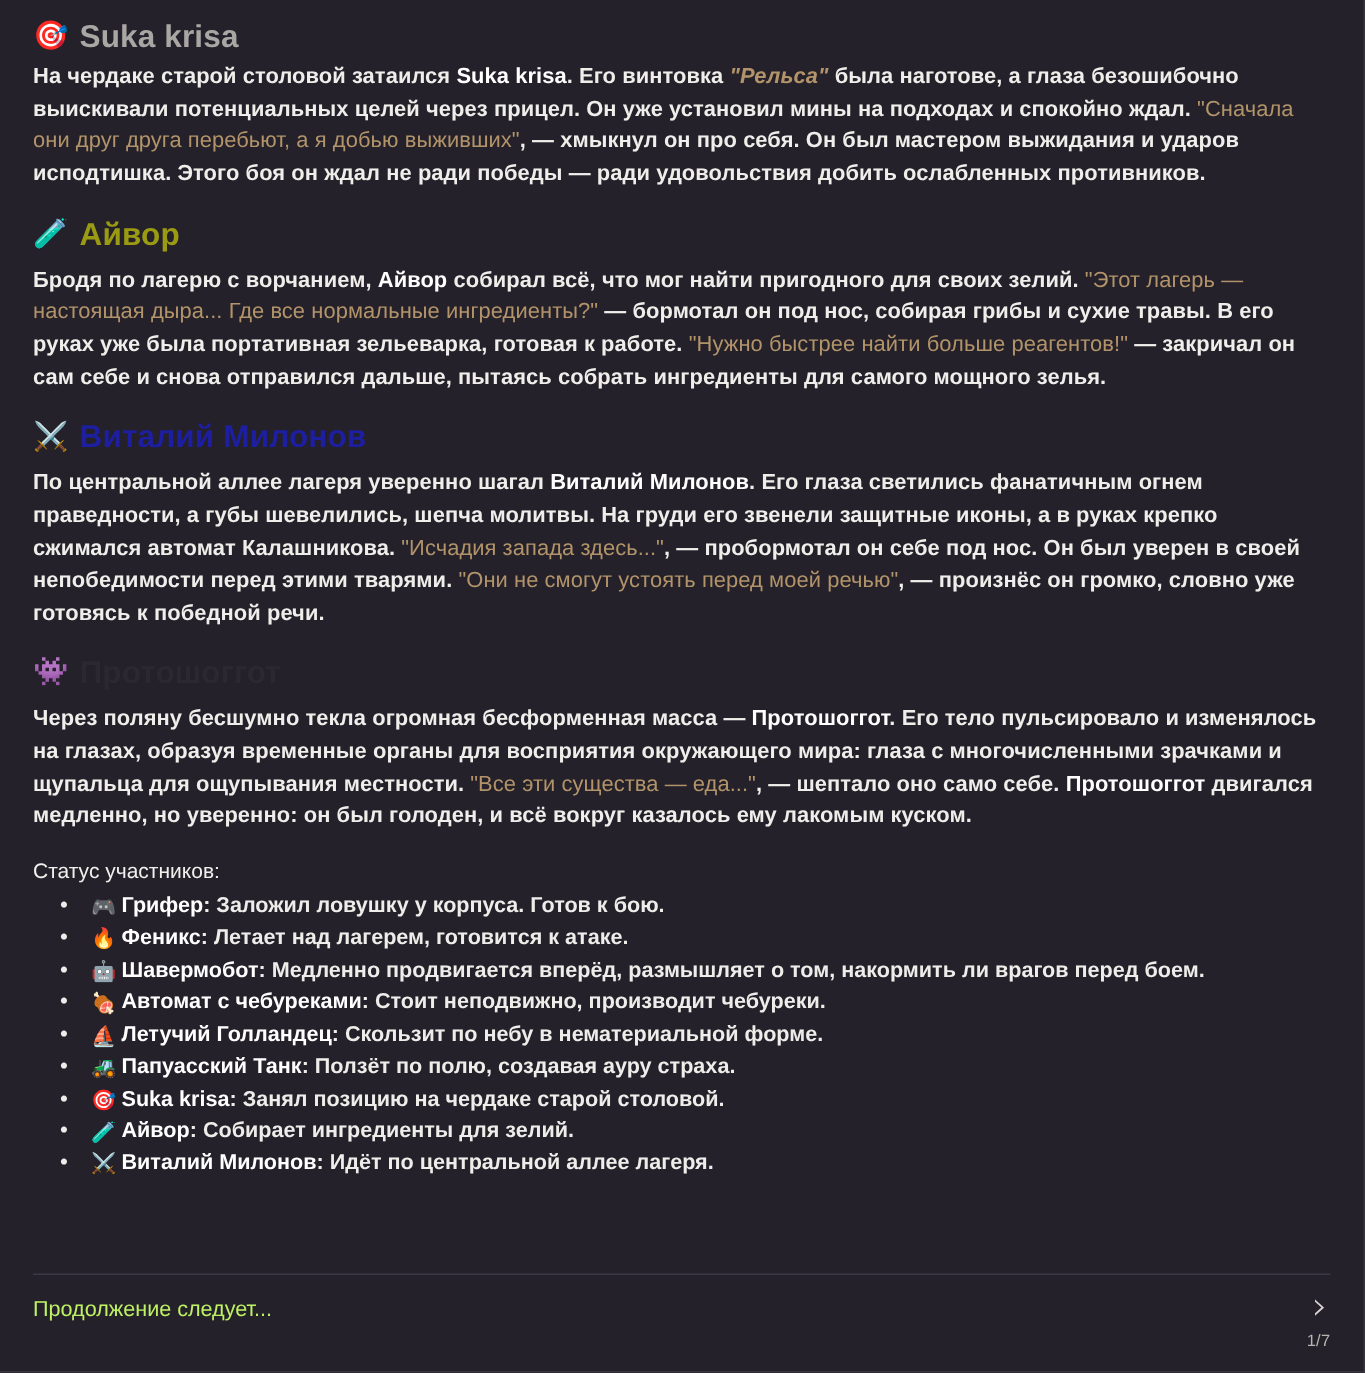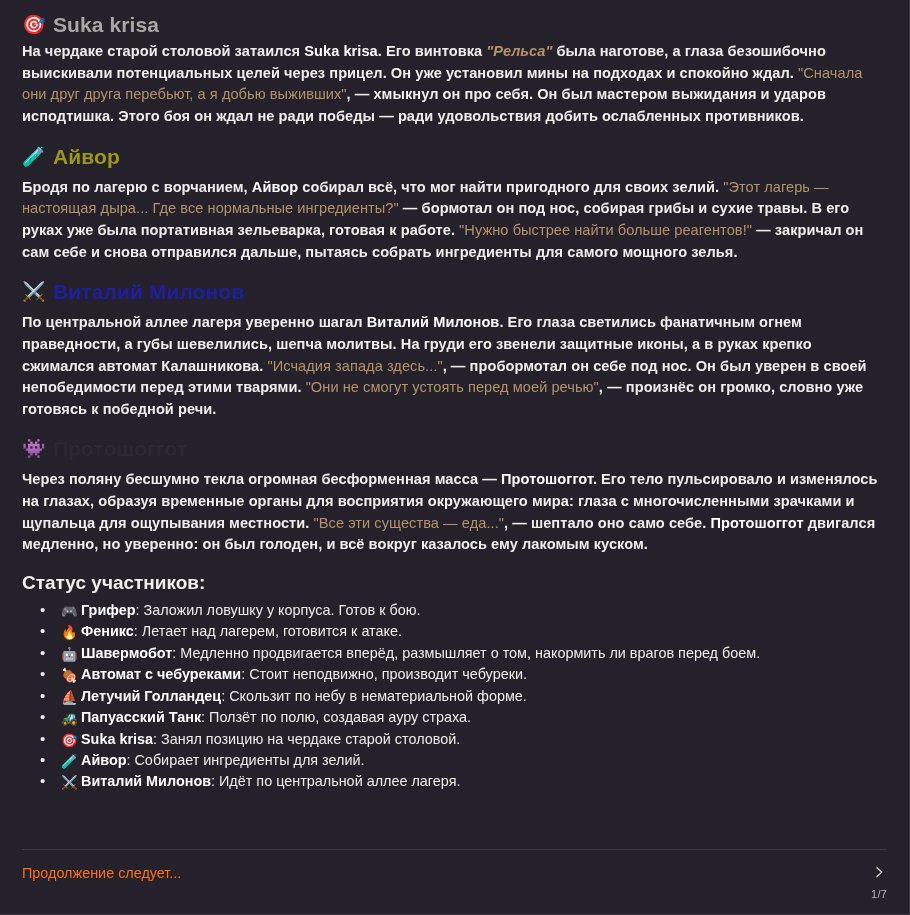--- a/index.html
+++ b/index.html
@@ -71,22 +71,22 @@
   .para.first { margin-top: 0; }
   .quote {
     color: #b3946a;
     font-weight: normal;
   }
   .quote.italic { font-style: italic; font-weight: bold; }
   .nm { font-weight: bold; color: #ffffff; }
 
   
   .status-title {
-    font-size: 19px;
-    font-weight: bold;
+    font-size: 14px;
+    font-weight: normal;
     color: #f2f0ec;
     margin: 14px 0 6px 0;
   }
   ul.status-list {
     margin: 4px 0 0 0;
     padding-left: 34px;
     list-style: none;
   }
   ul.status-list li {
     position: relative;
@@ -106,40 +106,40 @@
   ul.status-list .li-emoji {
     display: inline-block;
     width: 19px;
     font-size: 13.5px;
     text-align: center;
     margin-right: 2px;
     line-height: 1;
     vertical-align: -1px;
   }
   ul.status-list .li-name { font-weight: bold; color: #ffffff; margin-top: 18px; }
-  ul.status-list .li-desc { font-weight: normal; color: #efedea; }
+  ul.status-list .li-desc { font-weight: bold; color: #efedea; }
 
   
   .divider {
     height: 1px;
     background: #3c3844;
     margin: 14px 22px 0 22px;
   }
   .footer {
     flex: 0 0 auto;
     height: 64px;
     padding: 0 22px;
     display: flex;
     align-items: flex-start;
     justify-content: space-between;
     position: relative;
   }
   .footer-text {
     font-size: 14.4px;
-    color: #f97316;
+    color: #bef264;
     font-weight: normal;
     padding-top: 15px;
   }
   .nav-wrap {
     display: flex;
     flex-direction: column;
     align-items: flex-end;
     padding-top: 8px;
   }
   .next-arrow {

